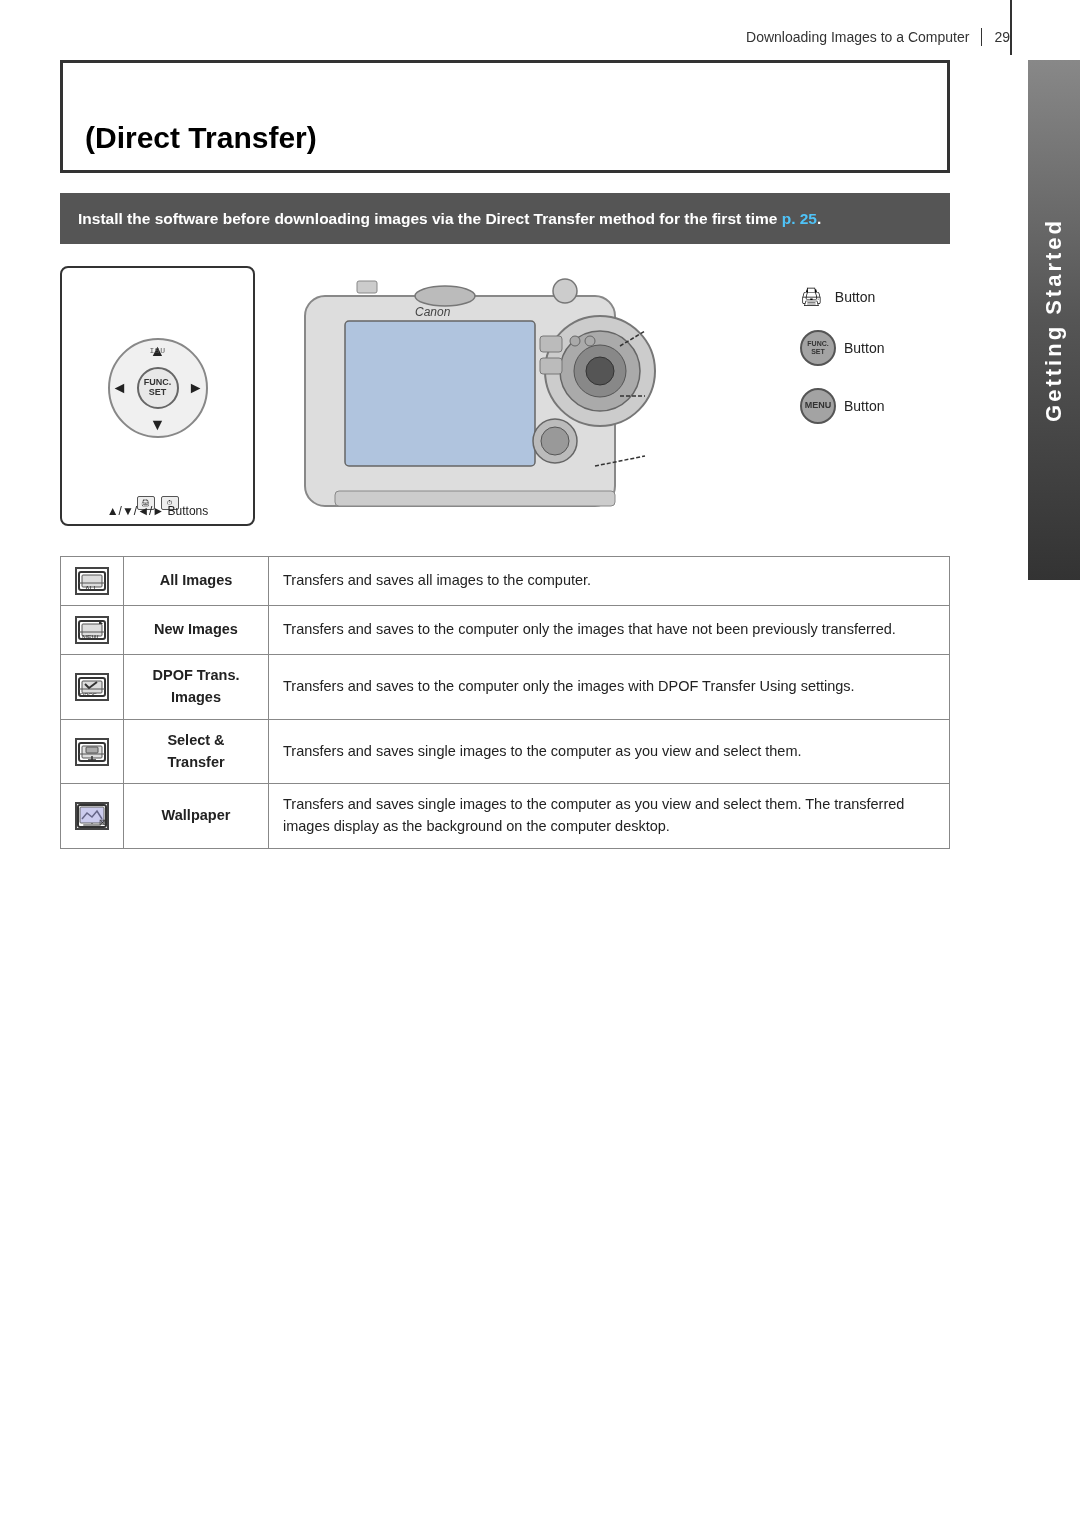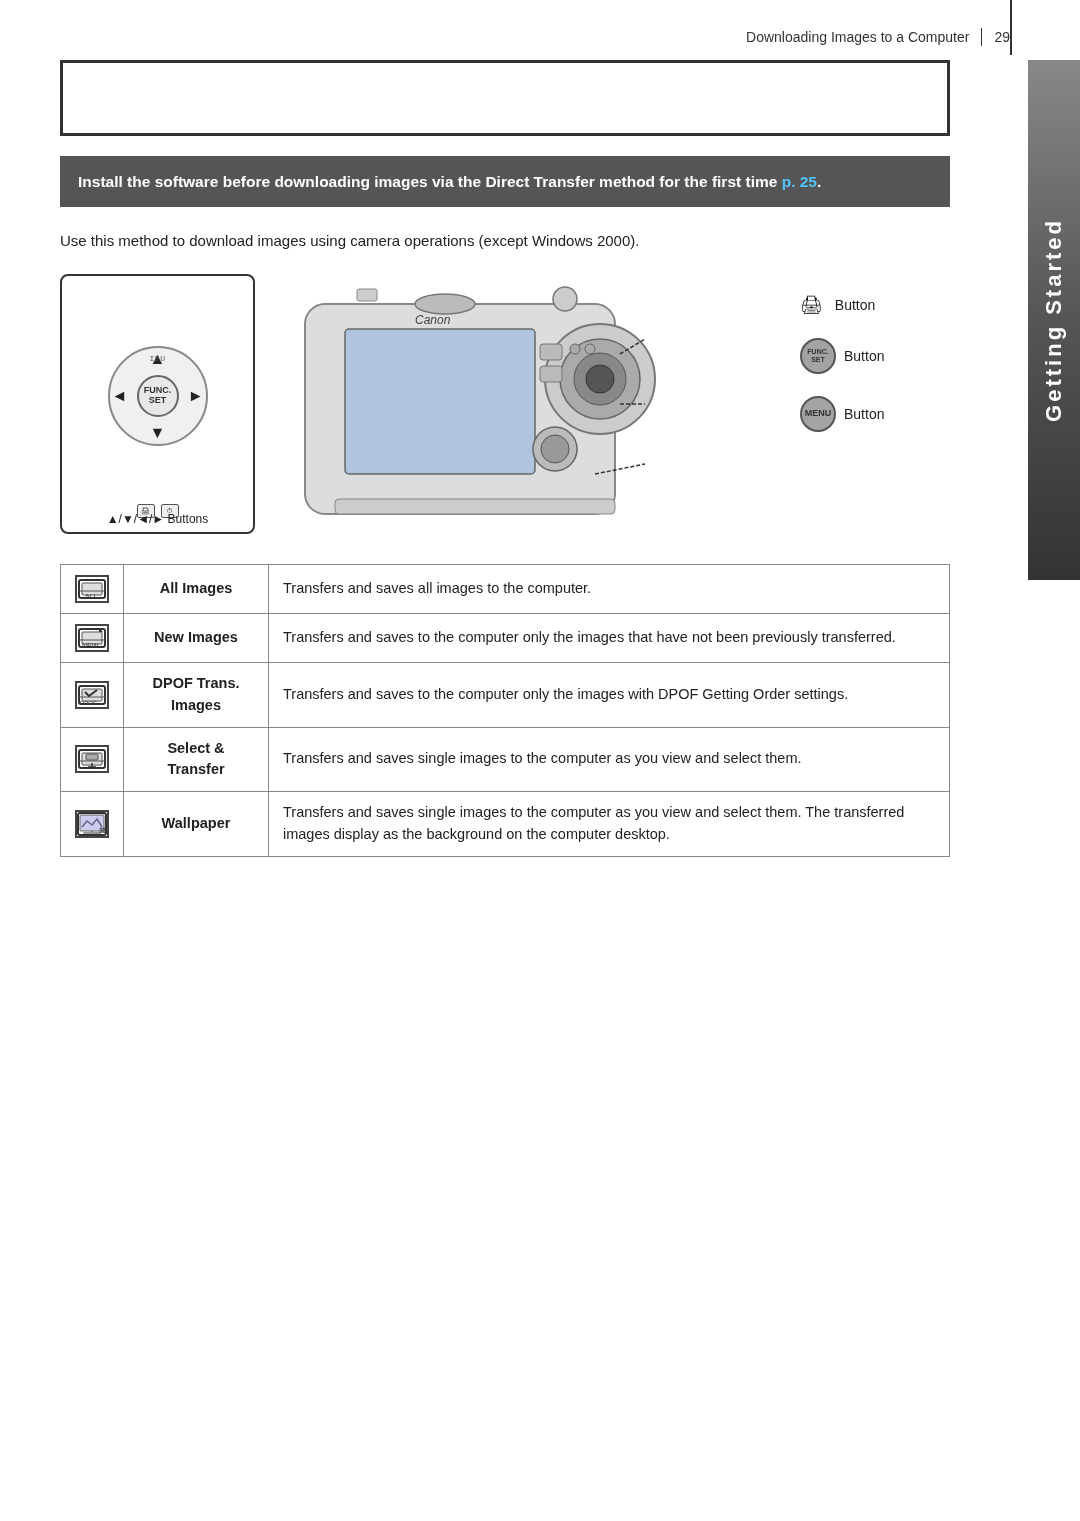--- a/index.html
+++ b/index.html
@@ -326,30 +326,30 @@
 
 <div class="side-tab">
   <span class="side-tab-text">Getting Started</span>
 </div>
 
 <div class="main-content">
 
   <div class="title-box">
     <h1>
       <br>
+      <span>(Direct Transfer)</span>
     </h1>
   </div>
 
   <div class="warning-box">
     <p>
       <span>Install the software before downloading images via the Direct Transfer method for the first time </span><span class="highlight-link">p. 25</span><span>.</span>
     </p>
   </div>
 
-  <p class="body-text">Use this method to download images using camera operations (except Windows 2000).</p>
 
   <div class="diagram-section">
 
     <div class="control-diagram">
       <div class="arrow-cross">
         <div class="circle-outer">
           <span class="arrow-up">▲</span>
           <span class="arrow-down">▼</span>
           <span class="arrow-left">◄</span>
           <span class="arrow-right">►</span>
@@ -471,21 +471,21 @@
               <rect x="5" y="6" width="20" height="12" rx="1" fill="#ddd" stroke="#555" stroke-width="1"></rect>
               <line x1="2" y1="14" x2="28" y2="14" stroke="#555" stroke-width="1"></line>
               <text x="3" y="22" font-size="6" fill="#333" font-family="Arial">DPOF</text>
               <polyline points="8,9 12,13 20,7" fill="none" stroke="#333" stroke-width="2"></polyline>
             </svg>
           </div>
         </td>
         <td class="label-cell">
           <span>DPOF Trans.<br>Images</span>
         </td>
-        <td class="desc-cell">Transfers and saves to the computer only the images with DPOF Getting Order settings.</td>
+        <td class="desc-cell">Transfers and saves to the computer only the images with DPOF Transfer Using settings.</td>
       </tr>
 
       <tr>
         <td class="icon-cell">
           <div class="t-icon">
             <svg viewBox="0 0 30 24" xmlns="http://www.w3.org/2000/svg">
               <rect x="2" y="3" width="26" height="18" rx="2" fill="none" stroke="#333" stroke-width="2"></rect>
               <rect x="5" y="6" width="20" height="12" rx="1" fill="#ddd" stroke="#555" stroke-width="1"></rect>
               <line x1="2" y1="14" x2="28" y2="14" stroke="#555" stroke-width="1"></line>
               <rect x="9" y="7" width="12" height="6" rx="1" fill="#aaa" stroke="#555" stroke-width="1"></rect>

